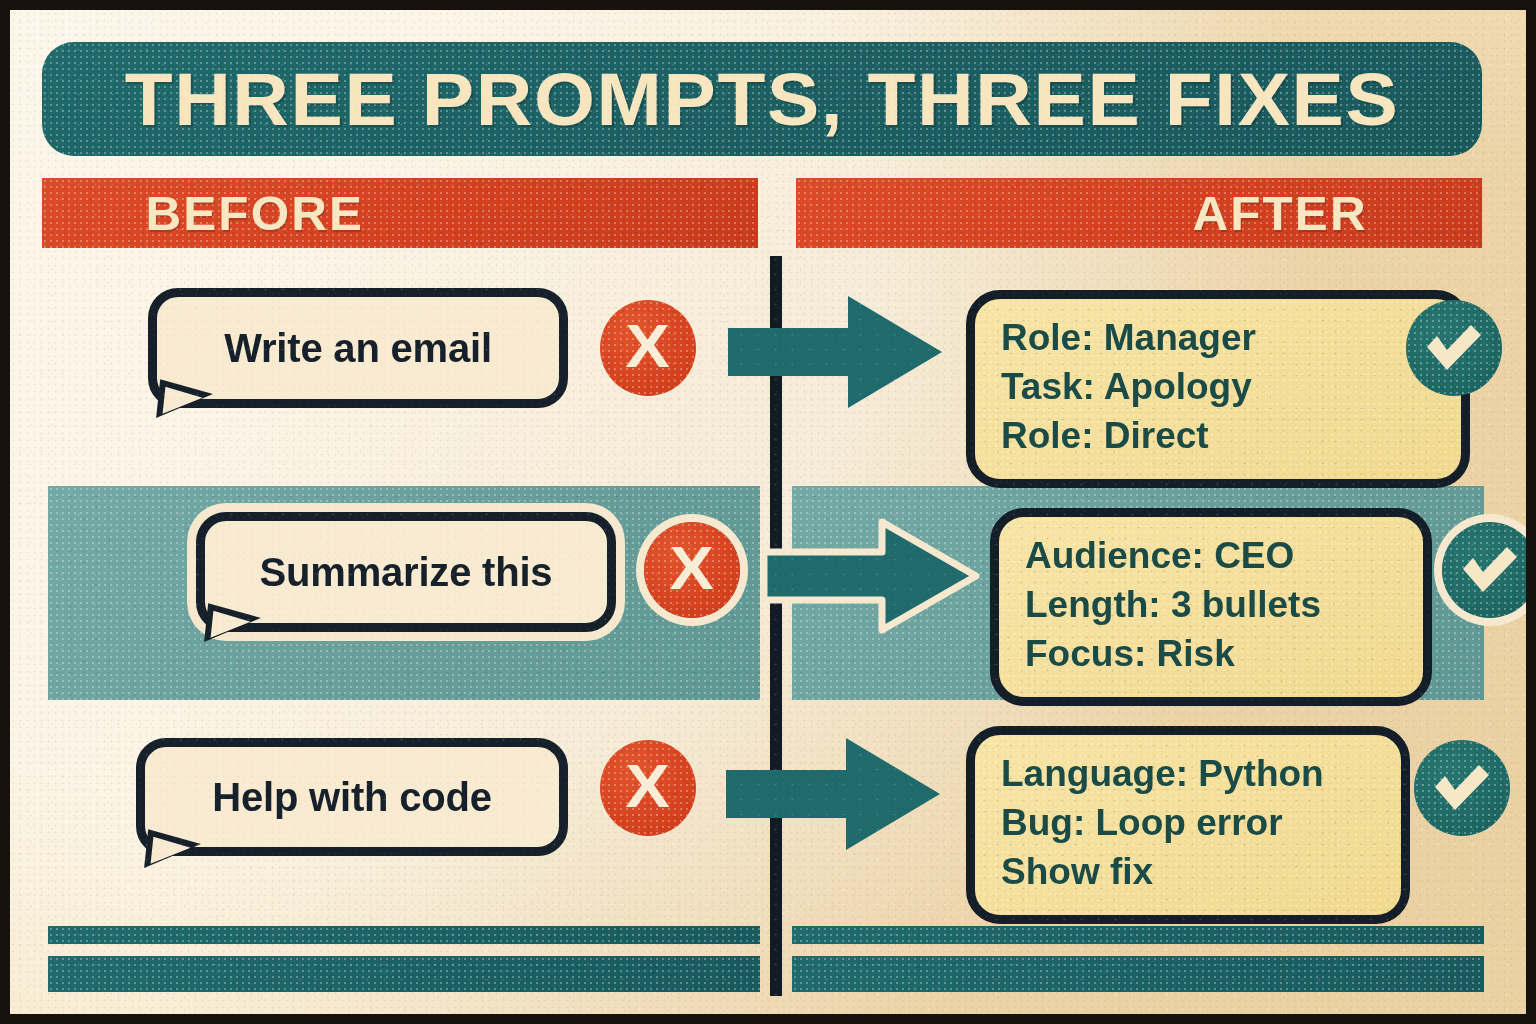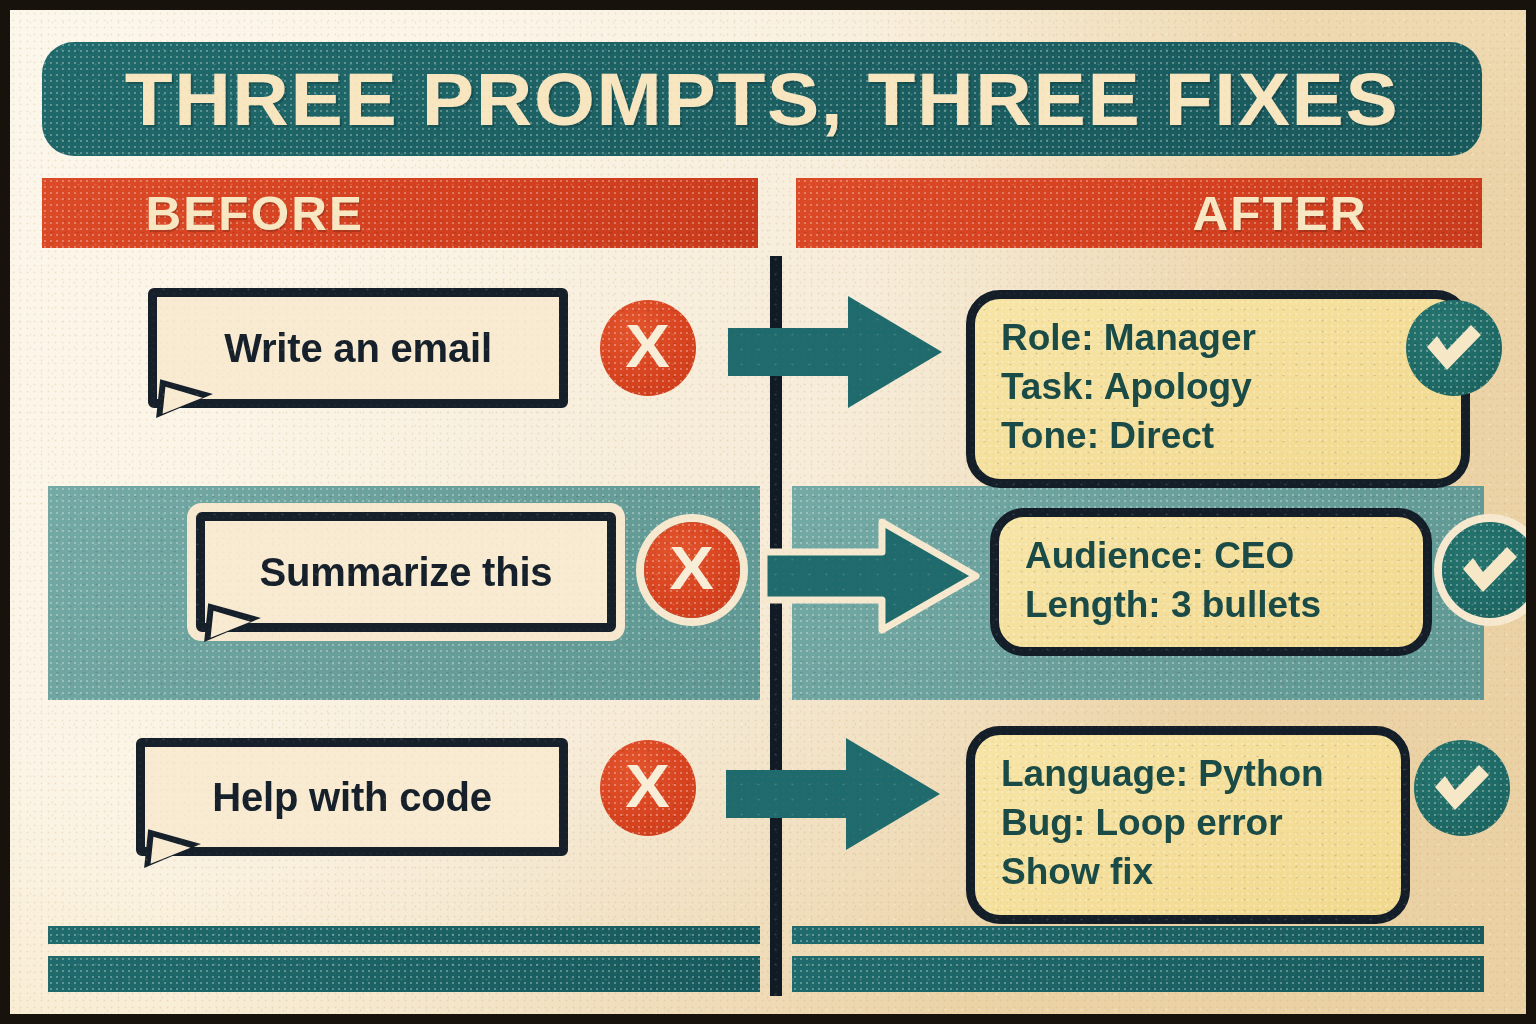--- a/index.html
+++ b/index.html
@@ -128,21 +128,21 @@
   
   .bubble-wrap{
     position:absolute;
     left:138px; top:0; width:420px; height:128px;
   }
   .bubble{
     position:relative;
     width:100%; height:100%;
     background:#f8ebd2;
     border:9px solid #16202b;
-    border-radius:6px;
+    border-radius:30px;
     display:flex; align-items:center; justify-content:center;
   }
   .bubble .btxt{
     color:#15202b;
     font-weight:700;
     font-size:40px;
     letter-spacing:-.2px;
     white-space:nowrap;
   }
   
@@ -284,21 +284,21 @@
       <div class="arrow" style="left:718px; top:22px;">
         <svg viewBox="0 0 214 124" preserveAspectRatio="none">
           <polygon points="0,38 120,38 120,6 214,62 120,118 120,86 0,86" fill="#1f6a6c"></polygon>
         </svg>
       </div>
 
       <div class="card" style="left:956px; top:22px;">
         <div class="tex"></div>
         <div class="cline">Role: Manager</div>
         <div class="cline">Task: Apology</div>
-        <div class="cline">Tone: Direct</div>
+        <div class="cline">Role: Direct</div>
       </div>
 
       <div class="check-badge" style="left:1396px; top:32px;">
         <div class="tex"></div>
         <svg width="62" height="50" viewBox="0 0 62 50">
           <polygon points="4,24 14,13 24,27 48,2 58,12 24,47" fill="#f6e7c6"></polygon>
         </svg>
       </div>
     </div>
 
@@ -319,20 +319,21 @@
       <div class="arrow" style="left:716px; top:28px; width:218px; height:124px;">
         <svg viewBox="0 0 218 124" preserveAspectRatio="none">
           <polygon points="2,38 120,38 120,8 214,62 120,116 120,86 2,86" fill="#1f6a6c" stroke="#f6e9cf" stroke-width="7" stroke-linejoin="round"></polygon>
         </svg>
       </div>
 
       <div class="card" style="left:944px; top:22px; width:442px;">
         <div class="tex"></div>
         <div class="cline">Audience: CEO</div>
         <div class="cline">Length: 3 bullets</div>
+        <div class="cline">Focus: Risk</div>
       </div>
 
       <div class="check-badge on-band" style="left:1396px; top:36px;">
         <div class="tex"></div>
         <svg width="62" height="50" viewBox="0 0 62 50">
           <polygon points="4,24 14,13 24,27 48,2 58,12 24,47" fill="#f6e7c6"></polygon>
         </svg>
       </div>
     </div>
 

